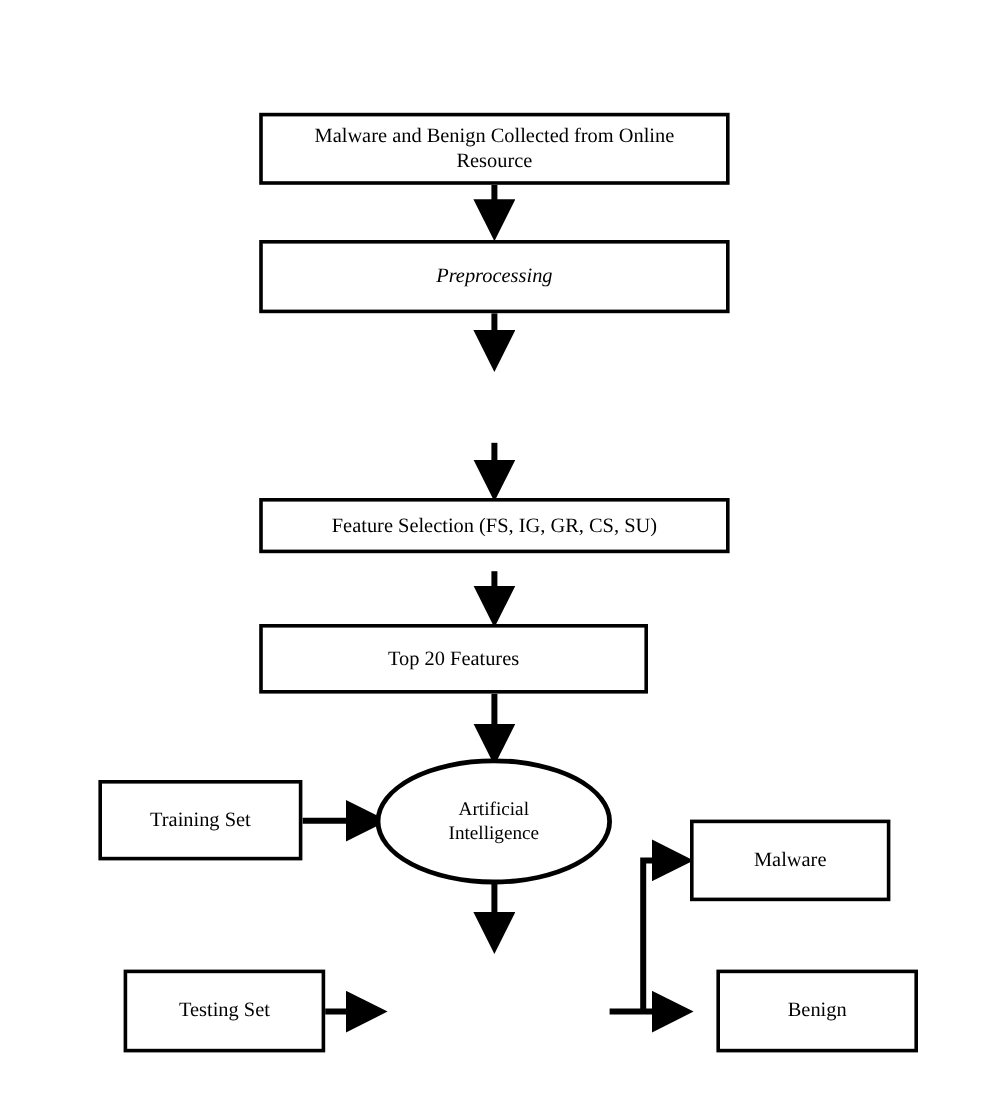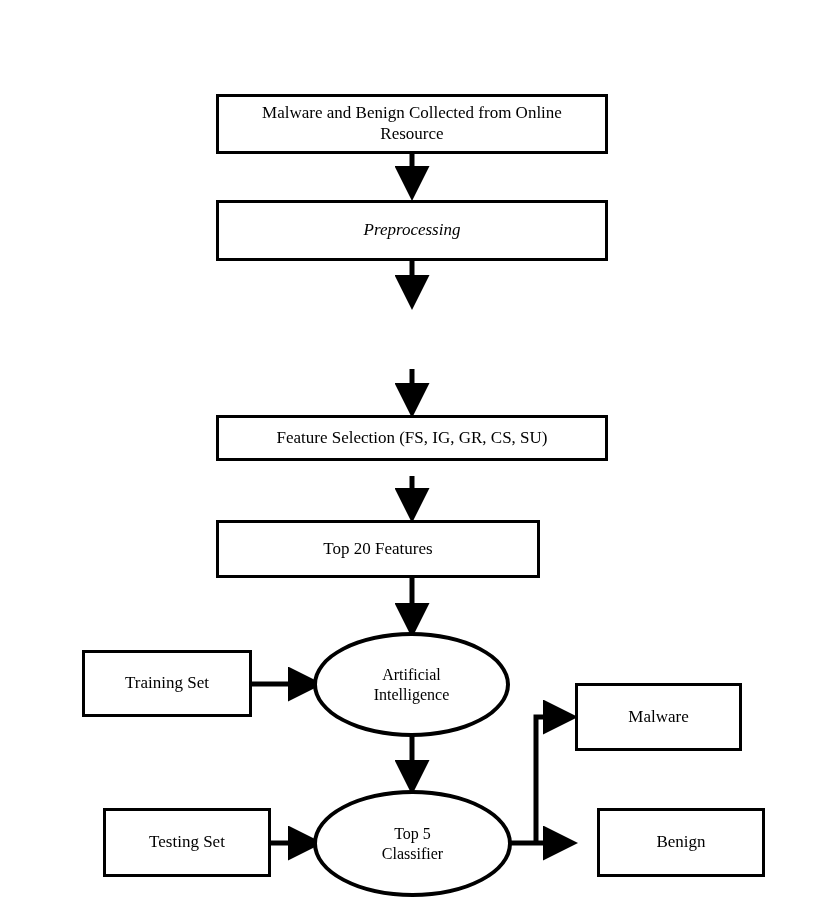--- a/index.html
+++ b/index.html
@@ -110,24 +110,20 @@
 
   <div class="node io-box" style="left:82px; top:808px; width:168px; height:69px;margin-left:21px;">
     <span class="node-label">Testing Set</span>
   </div>
 
   <div class="node ellipse-node" style="left:313px; top:632px; width:197px; height:105px;">
     <span class="node-label">Artificial
 Intelligence</span>
   </div>
 
-  <div class="node ellipse-node" style="left:313px; top:790px; width:199px; height:107px;">
-    <span class="node-label">Top 5
-Classifier</span>
-  </div>
 
   <div class="node io-box" style="left:575px; top:683px; width:167px; height:68px;">
     <span class="node-label">Malware</span>
   </div>
 
   <div class="node io-box" style="left:572px; top:808px; width:168px; height:69px;margin-left:25px;">
     <span class="node-label">Benign</span>
   </div>
 
 </div>

